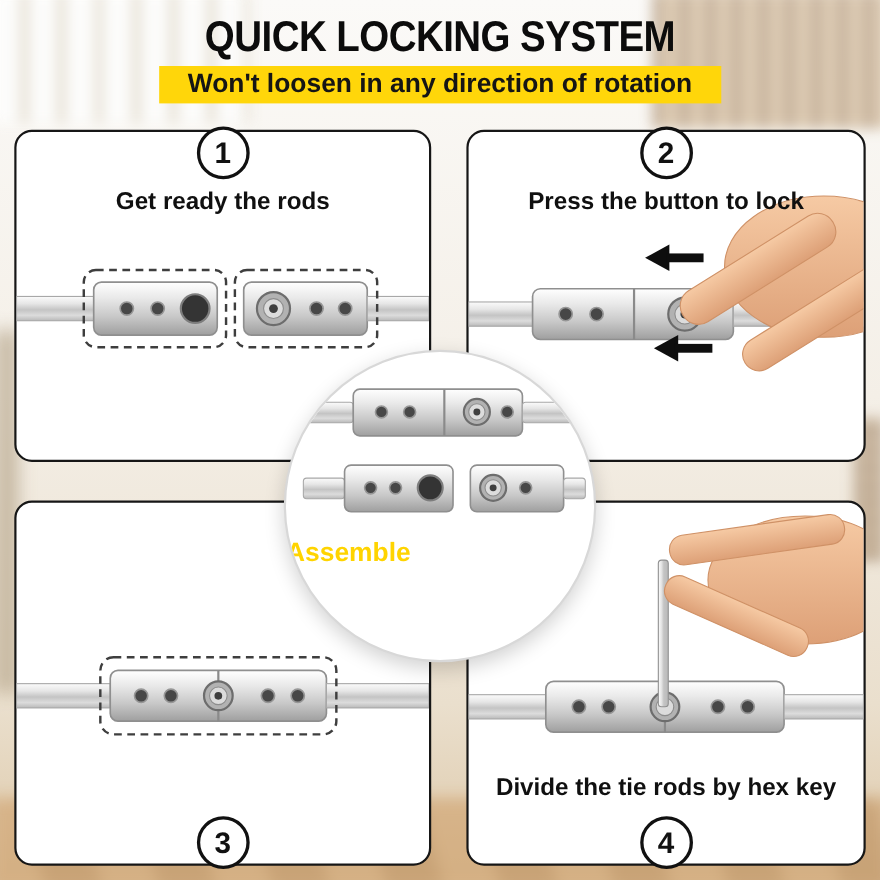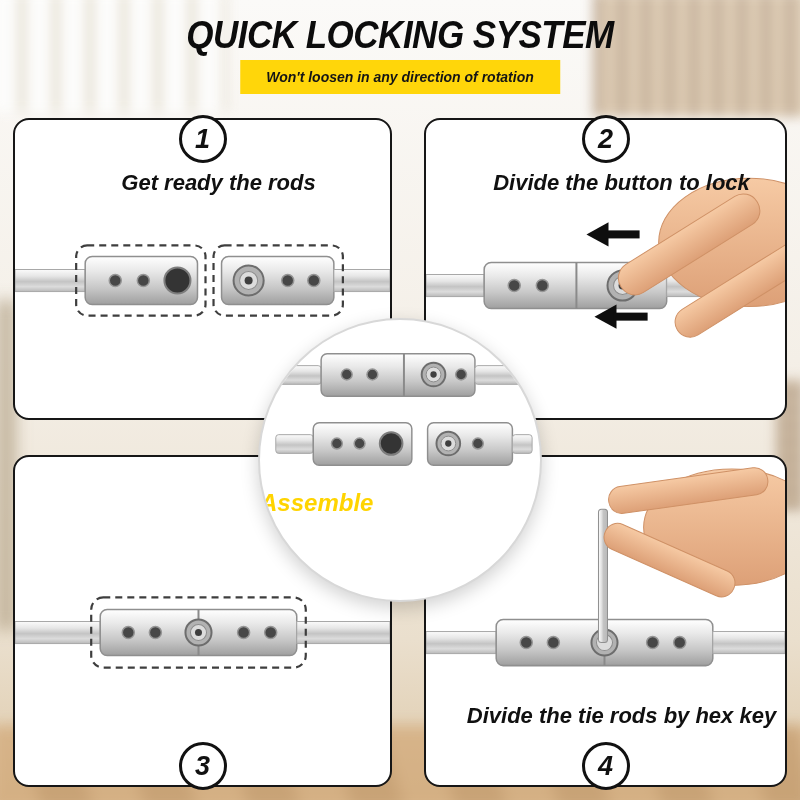--- a/index.html
+++ b/index.html
@@ -1,18 +1,18 @@
 <!DOCTYPE html>
 <html><head>
 <meta charset="utf-8">
 <style>
   * { margin:0; padding:0; box-sizing:border-box; }
   html,body { background:#ffffff; font-family:"Liberation Sans", sans-serif; }
   .poster { position:relative; width:800px; height:800px; overflow:hidden;
-            background:linear-gradient(180deg,#fbfaf8 0%,#f4efe7 45%,#eadfcd 80%,#ddc8a8 100%);font-style:italic; }
+            background:linear-gradient(180deg,#fbfaf8 0%,#f4efe7 45%,#eadfcd 80%,#ddc8a8 100%); }
 
   
   .bg-el { position:absolute; pointer-events:none; }
   .bg-slats-right { right:-8px; top:-8px; width:215px; height:125px;
      background:repeating-linear-gradient(90deg,#9d7b57 0 10px,#c7a87f 10px 24px);
      filter:blur(6px); opacity:.55; }
   .bg-window-left { left:-8px; top:-8px; width:235px; height:120px;
      background:repeating-linear-gradient(90deg,#fdfdfc 0 26px,#e4ddcf 26px 34px);
      filter:blur(6px); opacity:.9; }
   .bg-floor { left:-10px; right:-10px; bottom:-10px; height:85px;
@@ -21,38 +21,38 @@
   .bg-left-mid { left:-4px; top:300px; width:20px; height:330px; background:#b9a98f;
      filter:blur(8px); opacity:.8; }
   .bg-right-mid { right:-4px; top:380px; width:28px; height:130px;
      background:repeating-linear-gradient(0deg,#8a6a4a 0 8px,#a98a64 8px 16px);
      filter:blur(6px); opacity:.5; }
 
   .title { position:absolute; top:12px; left:0; width:100%; text-align:center;
      font-size:35px; font-weight:900; letter-spacing:-.5px; color:#0c0c0c;
      transform:scaleY(1.12); transform-origin:top center; z-index:6; }
   .banner { position:absolute; top:60px; left:50%; transform:translateX(-50%);
-     background:#ffd60a; color:#151515; font-size:14px; font-weight:700;
+     background:#ffd60a; color:#151515; font-size:24px; font-weight:700;
      line-height:24px; padding:5px 26px; white-space:nowrap; z-index:6; }
 
   .panel { position:absolute; background:#ffffff; border:2.5px solid #161616;
      border-radius:16px; z-index:1; }
   .panel-1 { left:13px;  top:118px; width:379px; height:302px; }
   .panel-2 { left:424px; top:118px; width:363px; height:302px; }
   .panel-3 { left:13px;  top:455px; width:379px; height:332px; }
   .panel-4 { left:424px; top:455px; width:363px; height:332px; }
   .illus { position:absolute; left:0; top:0; width:100%; height:100%; }
 
   .badge { position:absolute; left:50%; width:48px; height:48px; margin-left:-24px;
      border:3px solid #111; border-radius:50%; background:#fff; display:flex;
      align-items:center; justify-content:center; font-size:27px; font-weight:700;
      color:#111; z-index:3; }
   .badge-top { top:-5px; } .badge-bottom { bottom:-5px; }
 
-  .caption { position:absolute; left:16px; width:100%; text-align:center;
+  .caption { position:absolute; left:0; width:100%; text-align:center;
      font-size:22px; font-weight:700; color:#101010; z-index:2; }
   .cap-top { top:50px; } .cap-bottom { bottom:56px; }
 
   .center-circle { position:absolute; left:258px; top:318px; width:284px; height:284px;
      border-radius:50%; background:#fff; border:2px solid #d8d8d8;
      box-shadow:0 6px 18px rgba(0,0,0,.18); z-index:4; overflow:hidden; }
   .center-circle svg { position:absolute; top:14px; left:0; width:100%; height:152px; }
   .center-text { position:absolute; top:168px; left:0; width:100%; 
      color:#ffd400; font-size:24px; font-weight:800; line-height:30px; }
 
@@ -127,21 +127,21 @@
         <circle class="btn-c" cx="233" cy="160" r="4"></circle>
       <circle class="hole" cx="272" cy="160" r="6"></circle>
         <circle class="hole" cx="298" cy="160" r="6"></circle>
       <rect class="rod" x="318" y="149" width="56" height="22"></rect>
       <rect class="dashed" x="198" y="125" width="129" height="70" rx="11"></rect>
     </svg>
   </section>
 
   <section class="panel panel-2">
     <div class="badge badge-top">2</div>
-    <div class="caption cap-top">Divide the button to lock</div>
+    <div class="caption cap-top">Press the button to lock</div>
     <svg class="illus" viewBox="0 0 358 297">
       <rect class="rod" x="0" y="154" width="58" height="22"></rect>
       <rect class="block" x="58" y="142" width="182" height="46" rx="7"></rect>
       <line class="seam" x1="150" y1="142" x2="150" y2="188"></line>
       <circle class="hole" cx="88" cy="165" r="6"></circle>
         <circle class="hole" cx="116" cy="165" r="6"></circle>
       <circle class="btn-o" cx="196" cy="165" r="15"></circle>
       <circle class="btn-m" cx="196" cy="165" r="9"></circle>
         <circle class="btn-c" cx="196" cy="165" r="4"></circle>
       <rect class="rod" x="240" y="154" width="118" height="22"></rect>

